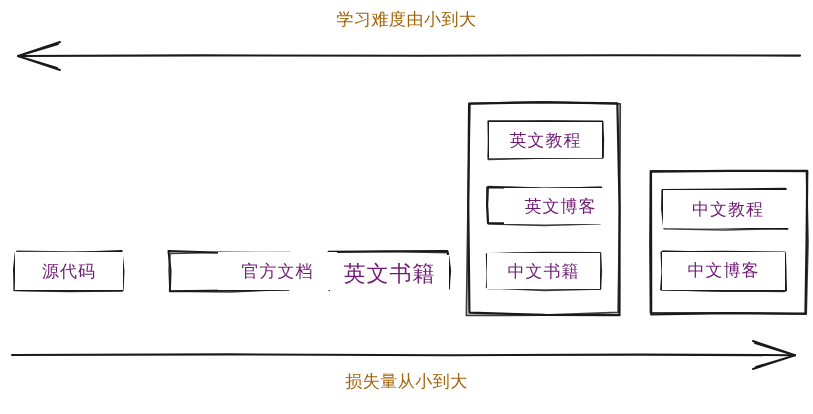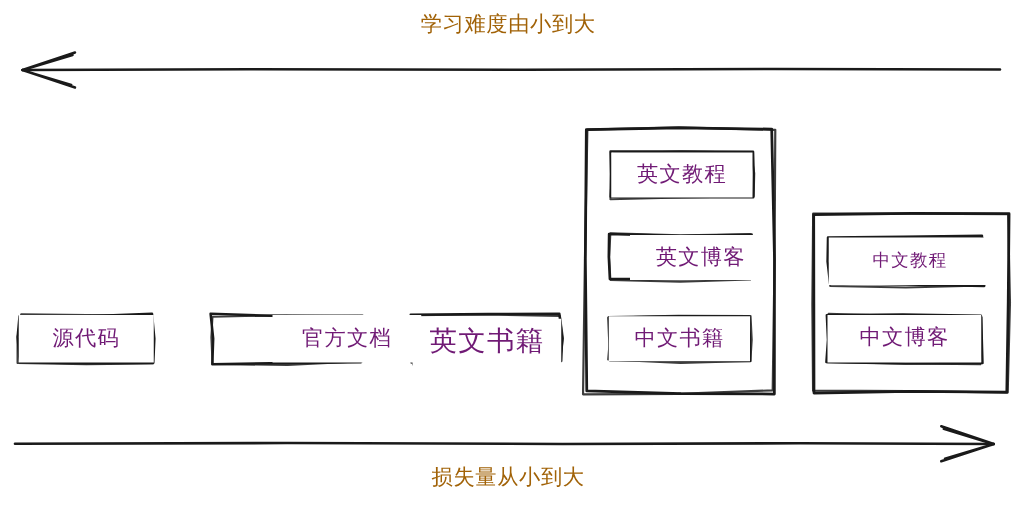--- a/index.html
+++ b/index.html
@@ -144,19 +144,19 @@
     <div class="node" style="left: 489px; top: 122px; width: 113px; height: 36px; font-size: 17px;">
       <span class="node-text">英文教程</span>
     </div>
     <div class="node" style="left: 488px; top: 188px; width: 113px; height: 36px; font-size: 17px; margin-left: 16px;">
       <span class="node-text">英文博客</span>
     </div>
     <div class="node" style="left: 487px; top: 253px; width: 113px; height: 36px; font-size: 17px;">
       <span class="node-text">中文书籍</span>
     </div>
     <div class="group" style="left: 650px; top: 172px; width: 156px; height: 141px; background: transparent;"></div>
-    <div class="node" style="left: 663px; top: 190px; width: 130px; height: 38px; font-size: 14px;">
+    <div class="node" style="left: 663px; top: 190px; width: 130px; height: 38px; font-size: 17px;">
       <span class="node-text">中文教程</span>
     </div>
     <div class="node" style="left: 662px; top: 252px; width: 123px; height: 38px; font-size: 17px; font-family: Liberation Mono, monospace;">
       <span class="node-text">中文博客</span>
     </div>
   </div>
 
 </body></html>

